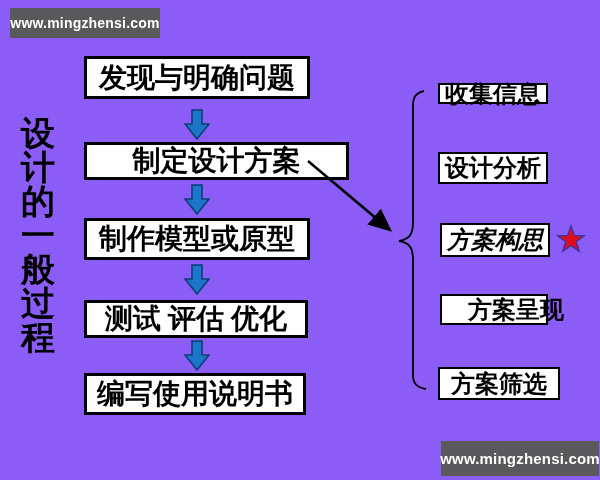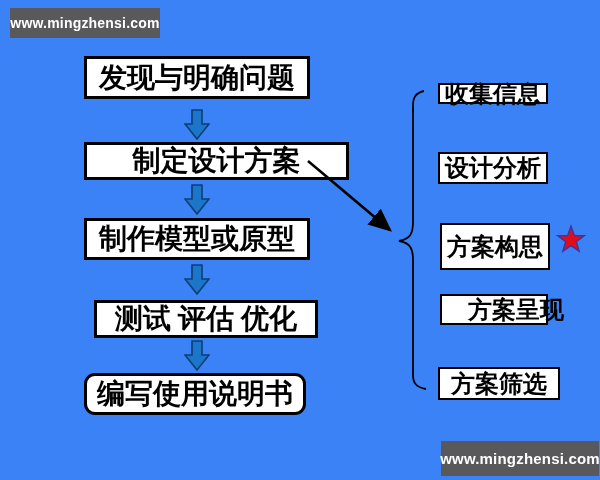--- a/index.html
+++ b/index.html
@@ -1,20 +1,20 @@
 <!DOCTYPE html>
 <html><head>
 <meta charset="utf-8">
 <style>
   html, body { margin: 0; padding: 0; background: #ffffff; }
   .canvas {
     position: relative;
     width: 600px;
     height: 480px;
-    background: #3b82f6;
+    background: #8b5cf6;
     overflow: hidden;
     font-family: "Liberation Serif", "DejaVu Serif", serif;
   }
   .watermark {
     position: absolute;
     background: #59595B;
     color: #ffffff;
     font-family: "Liberation Sans", "DejaVu Sans", sans-serif;
     font-weight: bold;
     font-size: 14px;
@@ -59,26 +59,27 @@
   svg { display: block; }
 </style>
 </head>
 <body>
 
 <div class="canvas">
 
   <div class="watermark wm-tl">www.mingzhensi.com</div>
   <div class="watermark wm-br">www.mingzhensi.com</div>
 
+  <div class="vtitle">设计的一般过程</div>
 
   <div class="flow-box" style="left:84px; top:56px; width:226px; height:43px;">发现与明确问题</div>
   <div class="flow-box" style="left:84px; top:142px; width:265px; height:38px;">制定设计方案</div>
   <div class="flow-box" style="left:84px; top:218px; width:226px; height:42px;">制作模型或原型</div>
-  <div class="flow-box" style="left:84px; top:300px; width:224px; height:38px;margin-left:10px;">测试 评估 优化</div>
-  <div class="flow-box" style="left:84px; top:373px; width:222px; height:42px;border-radius:11px;">编写使用说明书</div>
+  <div class="flow-box" style="left:84px; top:300px; width:224px; height:38px;">测试 评估 优化</div>
+  <div class="flow-box" style="left:84px; top:373px; width:222px; height:42px;">编写使用说明书</div>
 
   <svg class="abs" style="left:184px; top:109px;" width="26" height="31" viewBox="0 0 26 31">
     <polygon points="8,1 18,1 18,15 25,15 13,30 1,15 8,15" fill="#1B75C8" stroke="#0E3E74" stroke-width="1.6"></polygon>
   </svg>
   <svg class="abs" style="left:184px; top:184px;" width="26" height="31" viewBox="0 0 26 31">
     <polygon points="8,1 18,1 18,15 25,15 13,30 1,15 8,15" fill="#1B75C8" stroke="#0E3E74" stroke-width="1.6"></polygon>
   </svg>
   <svg class="abs" style="left:184px; top:264px;" width="26" height="31" viewBox="0 0 26 31">
     <polygon points="8,1 18,1 18,15 25,15 13,30 1,15 8,15" fill="#1B75C8" stroke="#0E3E74" stroke-width="1.6"></polygon>
   </svg>
@@ -91,21 +92,21 @@
       <marker id="ah" markerWidth="10" markerHeight="8" refX="8" refY="4" orient="auto">
         <path d="M0,0 L9,4 L0,8 z" fill="#000000"></path>
       </marker>
     </defs>
     <line x1="308" y1="161" x2="390" y2="230" stroke="#000000" stroke-width="2.6" marker-end="url(#ah)"></line>
     <path d="M424,91 C415,93 413,98 413,106 L413,222 C413,234 410,239 399,241 C410,243 413,248 413,260 L413,375 C413,383 416,387 426,389" fill="none" stroke="#000000" stroke-width="1.8"></path>
   </svg>
 
   <div class="flow-box sub-box" style="left:438px; top:83px; width:110px; height:21px;">收集信息</div>
   <div class="flow-box sub-box" style="left:438px; top:152px; width:110px; height:32px;">设计分析</div>
-  <div class="flow-box sub-box" style="left:440px; top:223px; width:110px; height:47px;">方案构思</div>
+  <div class="flow-box sub-box" style="left:440px; top:223px; width:110px; height:34px;font-style:italic;">方案构思</div>
   <div class="flow-box sub-box" style="left:440px; top:294px; width:108px; height:31px;padding-left:44px;">方案呈现</div>
   <div class="flow-box sub-box" style="left:438px; top:367px; width:122px; height:33px;">方案筛选</div>
 
   <svg class="abs" style="left:555px; top:224px;" width="32" height="32" viewBox="0 0 30 32">
     <polygon points="15,2 18.3,11.5 28.3,11.7 20.3,17.7 23.2,27.3 15,21.6 6.8,27.3 9.7,17.7 1.7,11.7 11.7,11.5" fill="#E00E1C" stroke="#3D35A0" stroke-width="1.4"></polygon>
   </svg>
 
 </div>
 
 </body></html>

